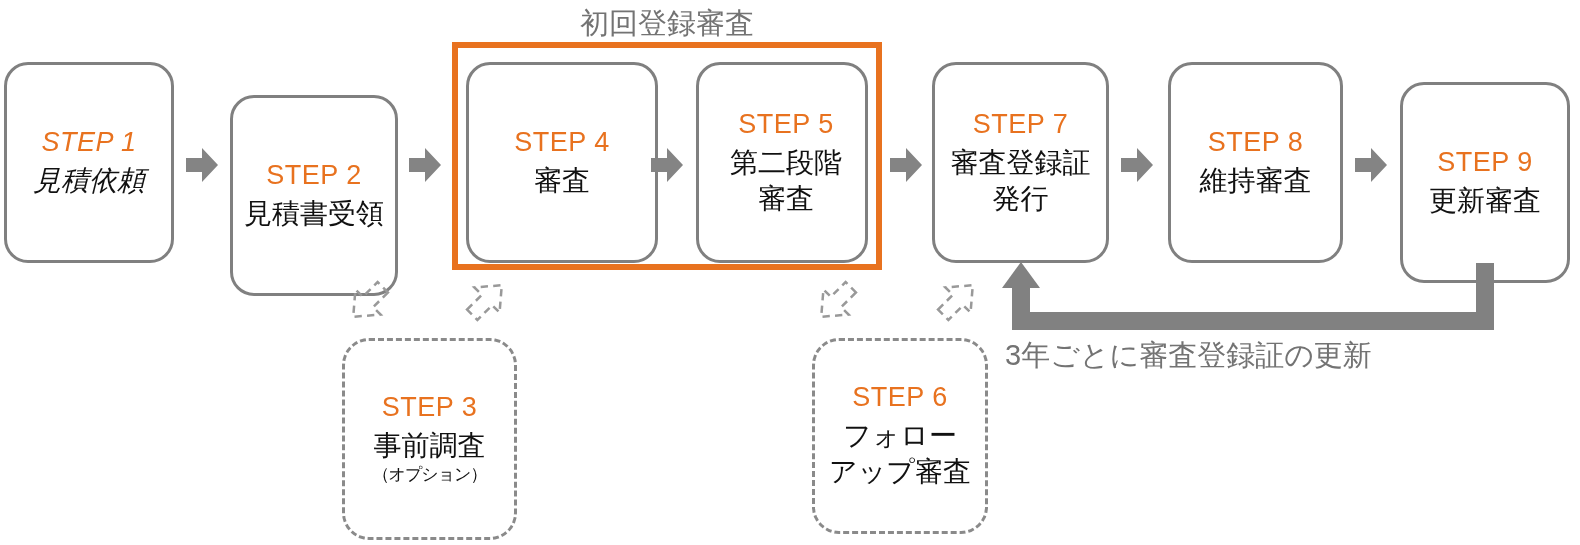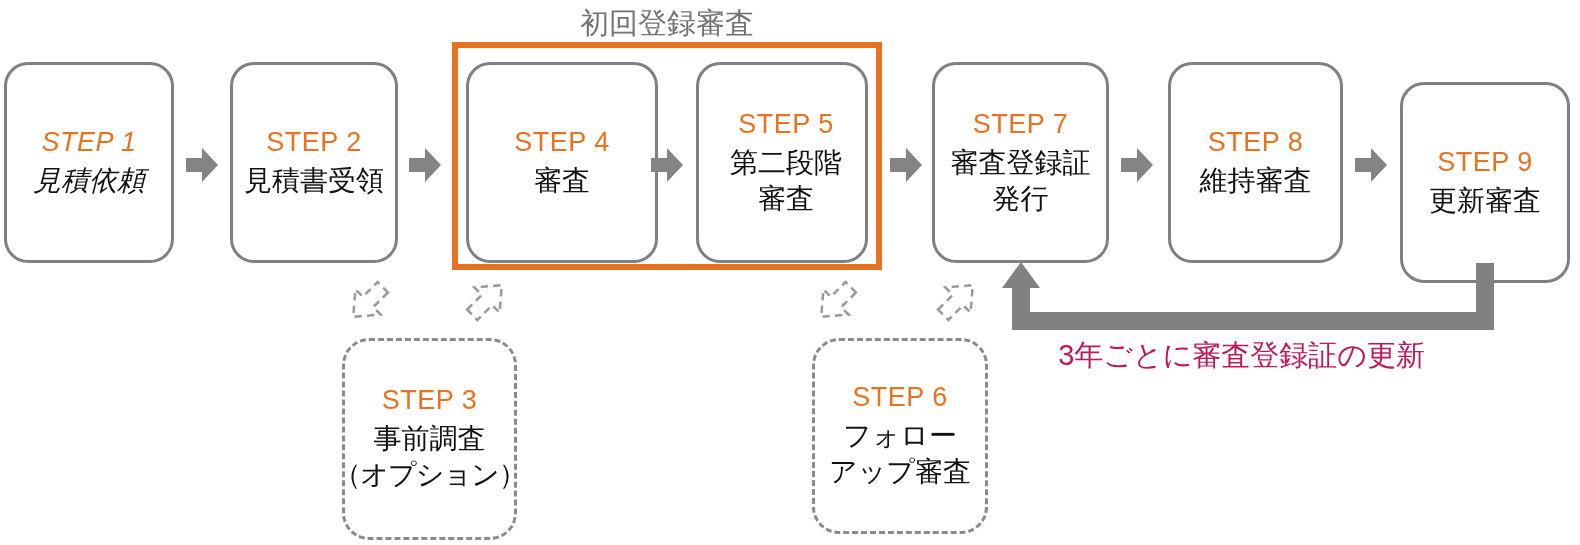--- a/index.html
+++ b/index.html
@@ -11,21 +11,21 @@
     position:absolute;top:62px;height:201px;box-sizing:border-box;
     background:#fff;border:3px solid #808080;border-radius:24px;
     display:flex;flex-direction:column;align-items:center;justify-content:center;
     text-align:center;
   }
   
   .box.dashed{top:338px;height:202px;border:3px dashed #8a8a8a;border-radius:27px;}
 
   .step-label{color:#e8721f;font-size:27px;font-weight:400;letter-spacing:.5px;margin-bottom:5px;white-space:nowrap;}
   .jp{color:#111111;font-size:28px;line-height:1.28;white-space:nowrap;}
-  .jp.small{font-size:28px;letter-spacing:-1px;}
+  .jp.small{font-size:17px;letter-spacing:-1px;}
 
   
   .orange-frame{position:absolute;left:452px;top:42px;width:430px;height:228px;box-sizing:border-box;border:6px solid #e8721f;background:transparent;}
   .frame-title{position:absolute;left:452px;top:4px;width:430px;text-align:center;color:#737373;font-size:29px;white-space:nowrap;}
 
   
   .flow-arrow{position:absolute;top:146px;width:32px;height:38px;line-height:0;}
   .flow-arrow svg{display:block;}
 
   
@@ -37,36 +37,36 @@
   
   .seg{position:absolute;background:#818181;}
   .seg-right-vert{left:1476px;top:263px;width:18px;height:67px;}
   .seg-horiz{left:1012px;top:312px;width:482px;height:18px;}
   .seg-left-vert{left:1012px;top:284px;width:18px;height:34px;}
   .seg-head{
     position:absolute;left:1002px;top:262px;width:0;height:0;background:none;
     border-left:19px solid transparent;border-right:19px solid transparent;
     border-bottom:26px solid #818181;
   }
-  .renewal-note{position:absolute;left:1005px;top:336px;width:420px;text-align:right;color:#be185d;font-size:29px;white-space:nowrap;}
+  .renewal-note{position:absolute;left:1005px;top:336px;width:420px;text-align:left;color:#737373;font-size:29px;white-space:nowrap;}
 </style>
 </head>
 <body>
 
 <div class="canvas">
 
   <div class="frame-title">初回登録審査</div>
   <div class="orange-frame"></div>
 
   <div class="box" style="left:4px;width:170px;font-style:italic;">
     <div class="step-label">STEP 1</div>
     <div class="jp">見積依頼</div>
   </div>
 
-  <div class="box" style="left:230px;width:168px;">
+  <div class="box" style="left:230px;width:168px;margin-top:33px;">
     <div class="step-label">STEP 2</div>
     <div class="jp">見積書受領</div>
   </div>
 
   <div class="box" style="left:466px;width:192px;">
     <div class="step-label">STEP 4</div>
     <div class="jp">審査</div>
   </div>
 
   <div class="box" style="left:696px;width:172px;padding-left:8px;">

